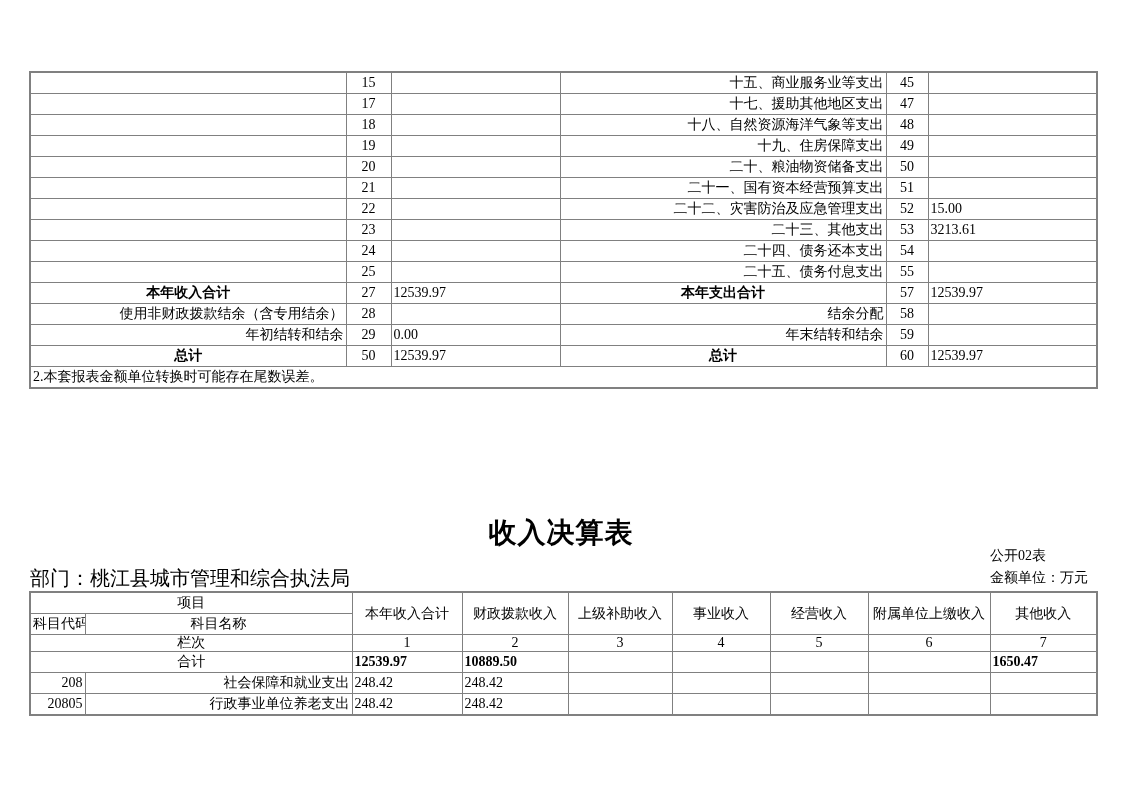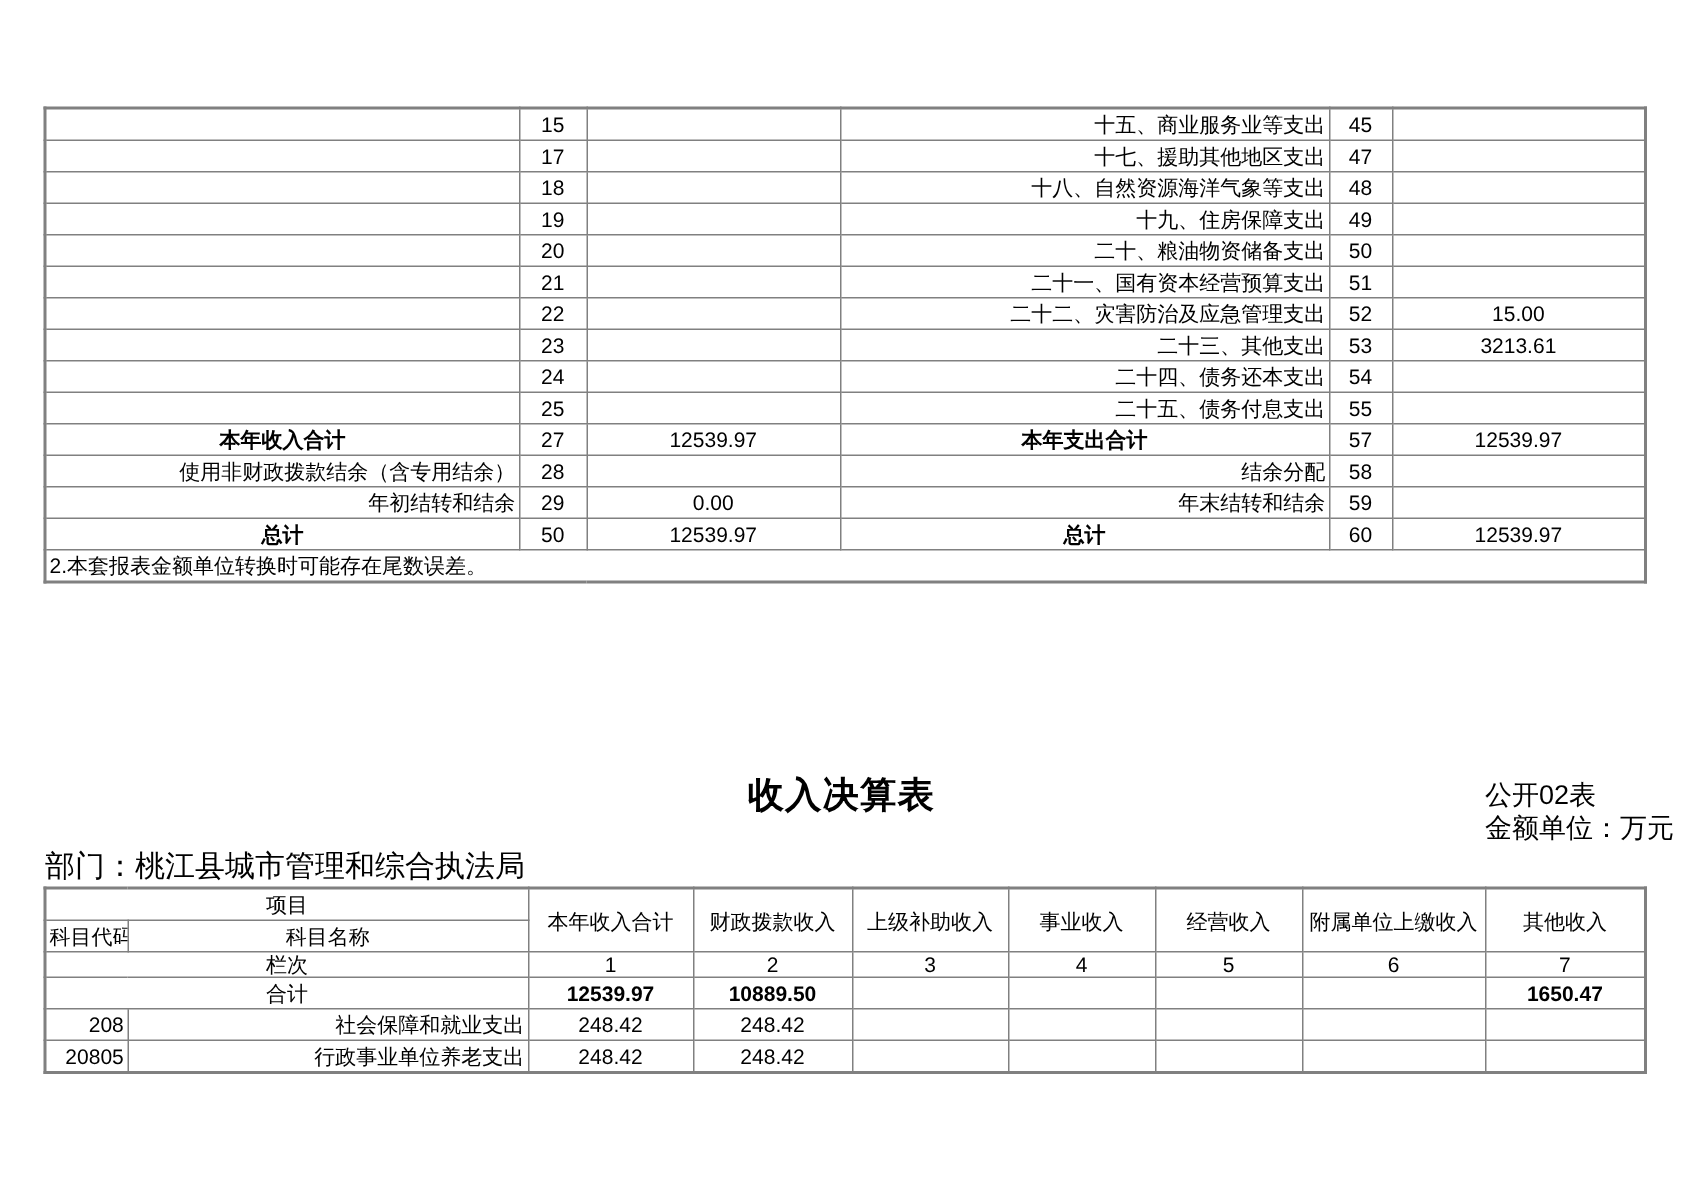--- a/index.html
+++ b/index.html
@@ -3,60 +3,60 @@
 <meta charset="utf-8">
 <style>
   * { box-sizing: border-box; }
   html, body { margin: 0; padding: 0; background: #ffffff; }
   .page {
     position: relative;
     width: 1122px;
     height: 793px;
     background: #ffffff;
     color: #000000;
-    font-family: Liberation Sans, sans-serif;
+    font-family: Liberation Serif, serif;
     overflow: hidden;
   }
   table {
     border-collapse: collapse;
     table-layout: fixed;
     border: 2px solid #808080;
   }
   td {
     border: 1px solid #808080;
     padding: 0 2px;
     height: 20px;
     line-height: 20px;
     font-size: 14px;
     white-space: nowrap;
     overflow: hidden;
   }
   .t1 { position: absolute; left: 29px; top: 71px; width: 1068px; }
   .t2 { position: absolute; left: 29px; top: 591px; width: 1068px; }
   .lbl { text-align: right; }
   .num { text-align: center; }
-  .amt { text-align: center; margin-left: 20px; }
+  .amt { text-align: left; margin-left: 20px; }
   .emph { font-weight: bold; text-align: center; }
   .bold { font-weight: bold; }
   .hdr { text-align: center; vertical-align: middle; }
   .short td { height: 16px; line-height: 16px; }
   .note-cell { text-align: left; }
   .title {
     position: absolute;
     left: 0; top: 514px;
     width: 1122px;
     text-align: center;
-    font-size: 24px;
+    font-size: 28px;
     font-weight: bold;
     letter-spacing: 1px;
   }
   .meta-right {
     position: absolute;
-    left: 990px; top: 519px;
-    font-size: 18px;
+    left: 990px; top: 545px;
+    font-size: 14px;
     line-height: 22px;
     text-align: left;
   }
   .dept {
     position: absolute;
     left: 30px; top: 568px;
     font-size: 20px;
     line-height: 20px;
   }
 </style>

